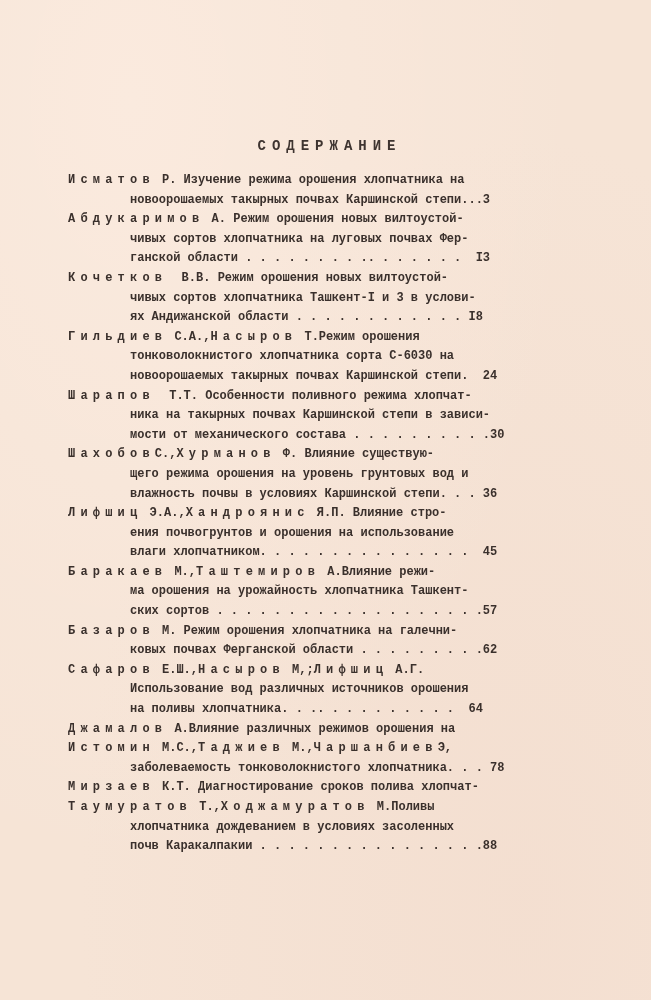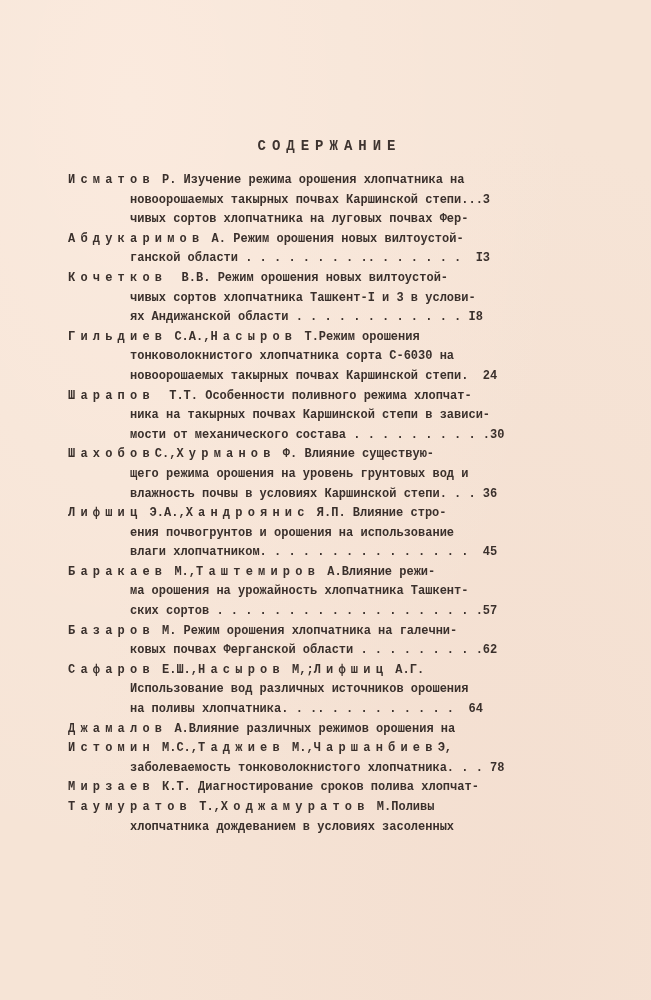--- a/index.html
+++ b/index.html
@@ -73,22 +73,22 @@
 <body>
 
 <div class="page">
   <div class="title">СОДЕРЖАНИЕ</div>
   <div class="toc" id="toc">
       <div class="entry">
         <span class="line full"><span class="authors">Исматов</span><span class="rest"> Р. Изучение режима орошения хлопчатника на</span></span>
         <span class="line cont"><span class="rest">новоорошаемых такырных почвах Каршинской степи...3</span></span>
       </div>
       <div class="entry">
+        <span class="line full"><span class="authors">Абдукаримов</span><span class="rest"> А. Режим орошения новых вилтоустой-</span></span>
         <span class="line cont"><span class="rest">чивых сортов хлопчатника на луговых почвах Фер-</span></span>
-        <span class="line full"><span class="authors">Абдукаримов</span><span class="rest"> А. Режим орошения новых вилтоустой-</span></span>
         <span class="line cont"><span class="rest">ганской области . . . . . . . . .. . . . . . .  I3</span></span>
       </div>
       <div class="entry">
         <span class="line full"><span class="authors">Кочетков</span><span class="rest">  В.В. Режим орошения новых вилтоустой-</span></span>
         <span class="line cont"><span class="rest">чивых сортов хлопчатника Ташкент-I и 3 в услови-</span></span>
         <span class="line cont"><span class="rest">ях Андижанской области . . . . . . . . . . . . I8</span></span>
       </div>
       <div class="entry">
         <span class="line full"><span class="authors">Гильдиев</span><span class="rest"> С.А.,</span><span class="authors">Насыров</span><span class="rest"> Т.Режим орошения</span></span>
         <span class="line cont"><span class="rest">тонковолокнистого хлопчатника сорта С-6030 на</span></span>
@@ -127,15 +127,16 @@
         <span class="line full"><span class="authors">Джамалов</span><span class="rest"> А.Влияние различных режимов орошения на</span></span>
         <span class="line full"><span class="authors">Истомин</span><span class="rest"> М.С.,</span><span class="authors">Таджиев</span><span class="rest"> М.,</span><span class="authors">Чаршанбиев</span><span class="rest">Э,</span></span>
         <span class="line cont"><span class="rest">заболеваемость тонковолокнистого хлопчатника. . . 78</span></span>
       </div>
       <div class="entry">
         <span class="line full"><span class="authors">Мирзаев</span><span class="rest"> К.Т. Диагностирование сроков полива хлопчат-</span></span>
       </div>
       <div class="entry">
         <span class="line full"><span class="authors">Таумуратов</span><span class="rest"> Т.,</span><span class="authors">Ходжамуратов</span><span class="rest"> М.Поливы</span></span>
         <span class="line cont"><span class="rest">хлопчатника дождеванием в условиях засоленных</span></span>
+        <span class="line cont"><span class="rest">почв Каракалпакии . . . . . . . . . . . . . . . .88</span></span>
       </div>
     </div>
 </div>
 
 </body></html>

